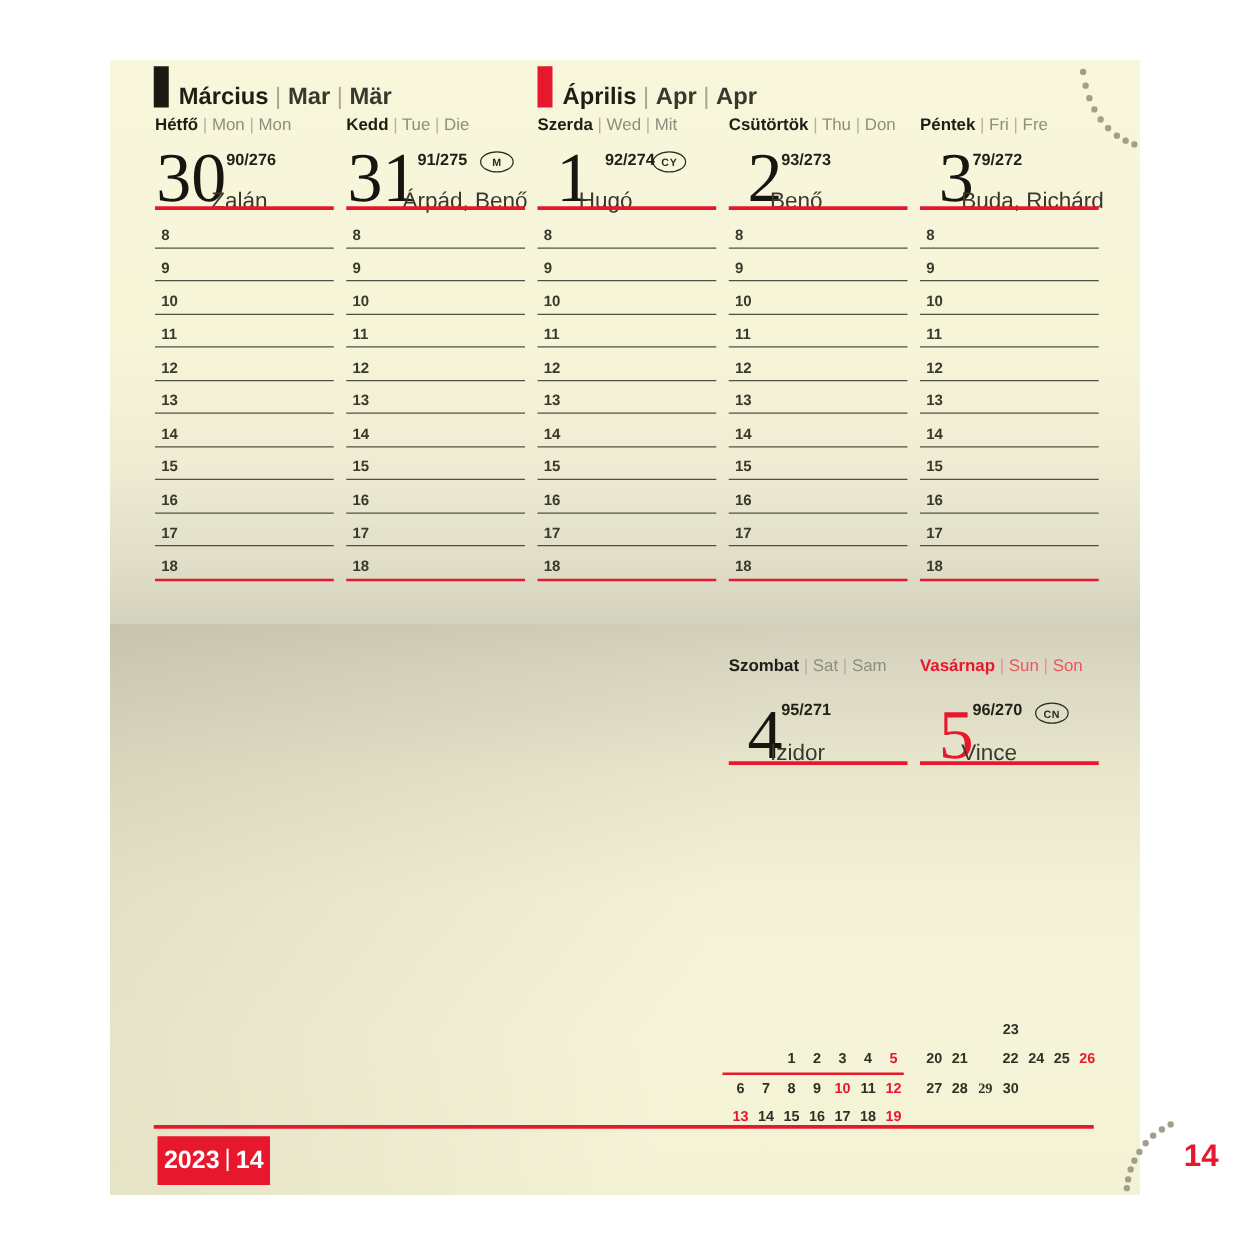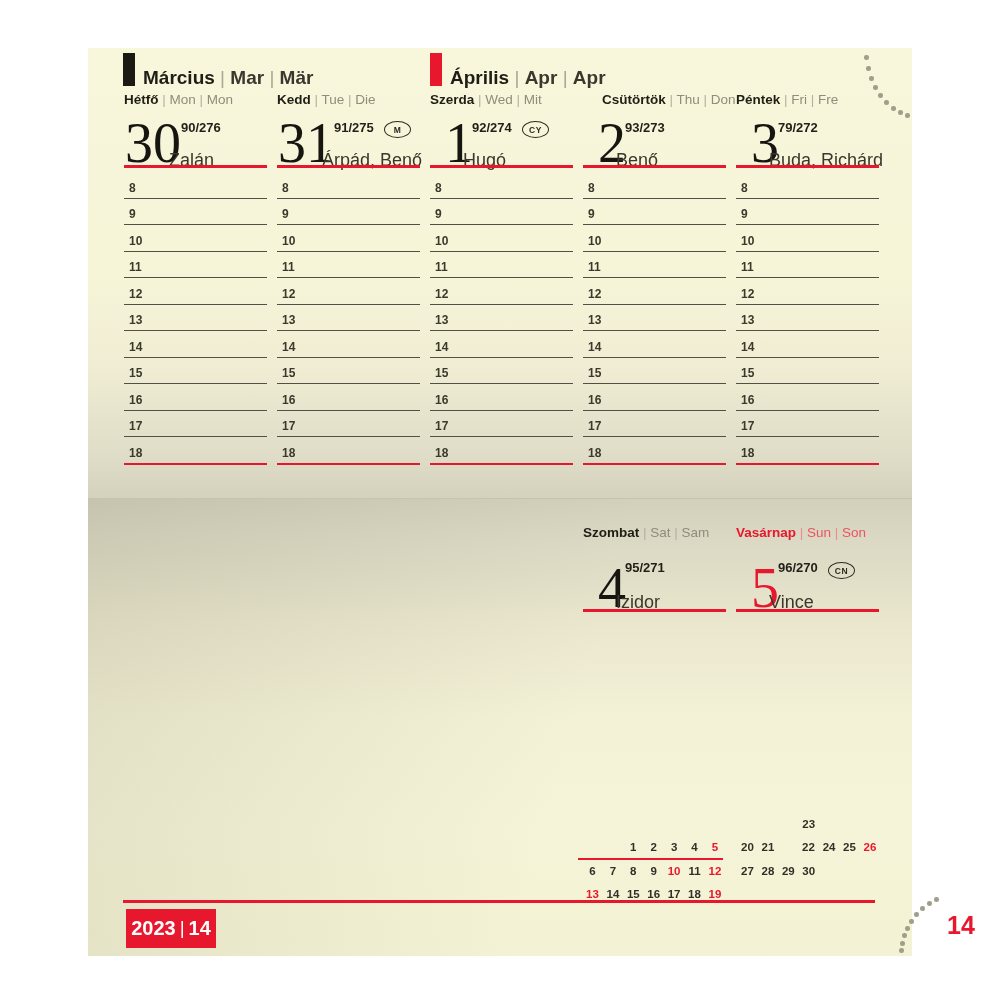--- a/index.html
+++ b/index.html
@@ -145,21 +145,21 @@
           </div>
           <div class="hour-row">
             <span>17</span>
           </div>
           <div class="hour-row last">
             <span>18</span>
           </div>
         </div>
         <div class="wd-label" style="left: 342px; top: 44px;"><b>Szerda</b><span class="sep"> | </span><span>Wed</span><span class="sep"> | </span><span>Mit</span></div>
         <div class="daynum" style="left: 342px; top: 69px;">1</div>
-        <div class="doy" style="left: 384px; top: 72px;">92/274</div>
+        <div class="doy" style="left: 396px; top: 72px;">92/274</div>
         <div class="badge" style="left: 434px; top: 73px;">CY</div>
         <div class="names" style="left: 375px; top: 102px;">Hugó</div>
         <div class="red-underline" style="left: 342px; top: 117px;"></div>
         <div class="hour-rows" style="left: 342px; top: 124px;">
           <div class="hour-row">
             <span>8</span>
           </div>
           <div class="hour-row">
             <span>9</span>
           </div>
@@ -184,21 +184,21 @@
           <div class="hour-row">
             <span>16</span>
           </div>
           <div class="hour-row">
             <span>17</span>
           </div>
           <div class="hour-row last">
             <span>18</span>
           </div>
         </div>
-        <div class="wd-label" style="left: 514px; top: 44px;"><b>Csütörtök</b><span class="sep"> | </span><span>Thu</span><span class="sep"> | </span><span>Don</span></div>
+        <div class="wd-label" style="left: 495px; top: 44px;"><b>Csütörtök</b><span class="sep"> | </span><span>Thu</span><span class="sep"> | </span><span>Don</span></div>
         <div class="daynum" style="left: 495px; top: 69px;">2</div>
         <div class="doy" style="left: 537px; top: 72px;">93/273</div>
         <div class="names" style="left: 528px; top: 102px;">Benő</div>
         <div class="red-underline" style="left: 495px; top: 117px;"></div>
         <div class="hour-rows" style="left: 495px; top: 124px;">
           <div class="hour-row">
             <span>8</span>
           </div>
           <div class="hour-row">
             <span>9</span>
@@ -307,21 +307,21 @@
         <div class="mc-cell red" style="left: 616.4px; top: 838px;">19</div>
         <div class="mc-cell" style="left: 649px; top: 791px;">20</div>
         <div class="mc-cell" style="left: 669.4px; top: 791px;">21</div>
         <div class="mc-cell" style="left: 710px; top: 791px; text-align: center;">22</div>
         <div class="mc-cell" style="left: 710.2px; top: 768px;">23</div>
         <div class="mc-cell" style="left: 730.6px; top: 791px;">24</div>
         <div class="mc-cell" style="left: 751px; top: 791px;">25</div>
         <div class="mc-cell red" style="left: 771.4px; top: 791px;">26</div>
         <div class="mc-cell" style="left: 649px; top: 814.5px;">27</div>
         <div class="mc-cell" style="left: 669.4px; top: 814.5px;">28</div>
-        <div class="mc-cell" style="left: 689.8px; top: 814.5px;">29</div>
+        <div class="mc-cell" style="left: 689.8px; top: 814.5px; font-family: Liberation Serif, serif;">29</div>
         <div class="mc-cell" style="left: 710.2px; top: 814.5px;">30</div>
         <div class="mc-underline"></div>
       </div>
 
     <div class="footer-line"></div>
     <div class="yw-badge">
         <span>2023</span>
         <span class="pipe">|</span>
         <span>14</span>
       </div>

